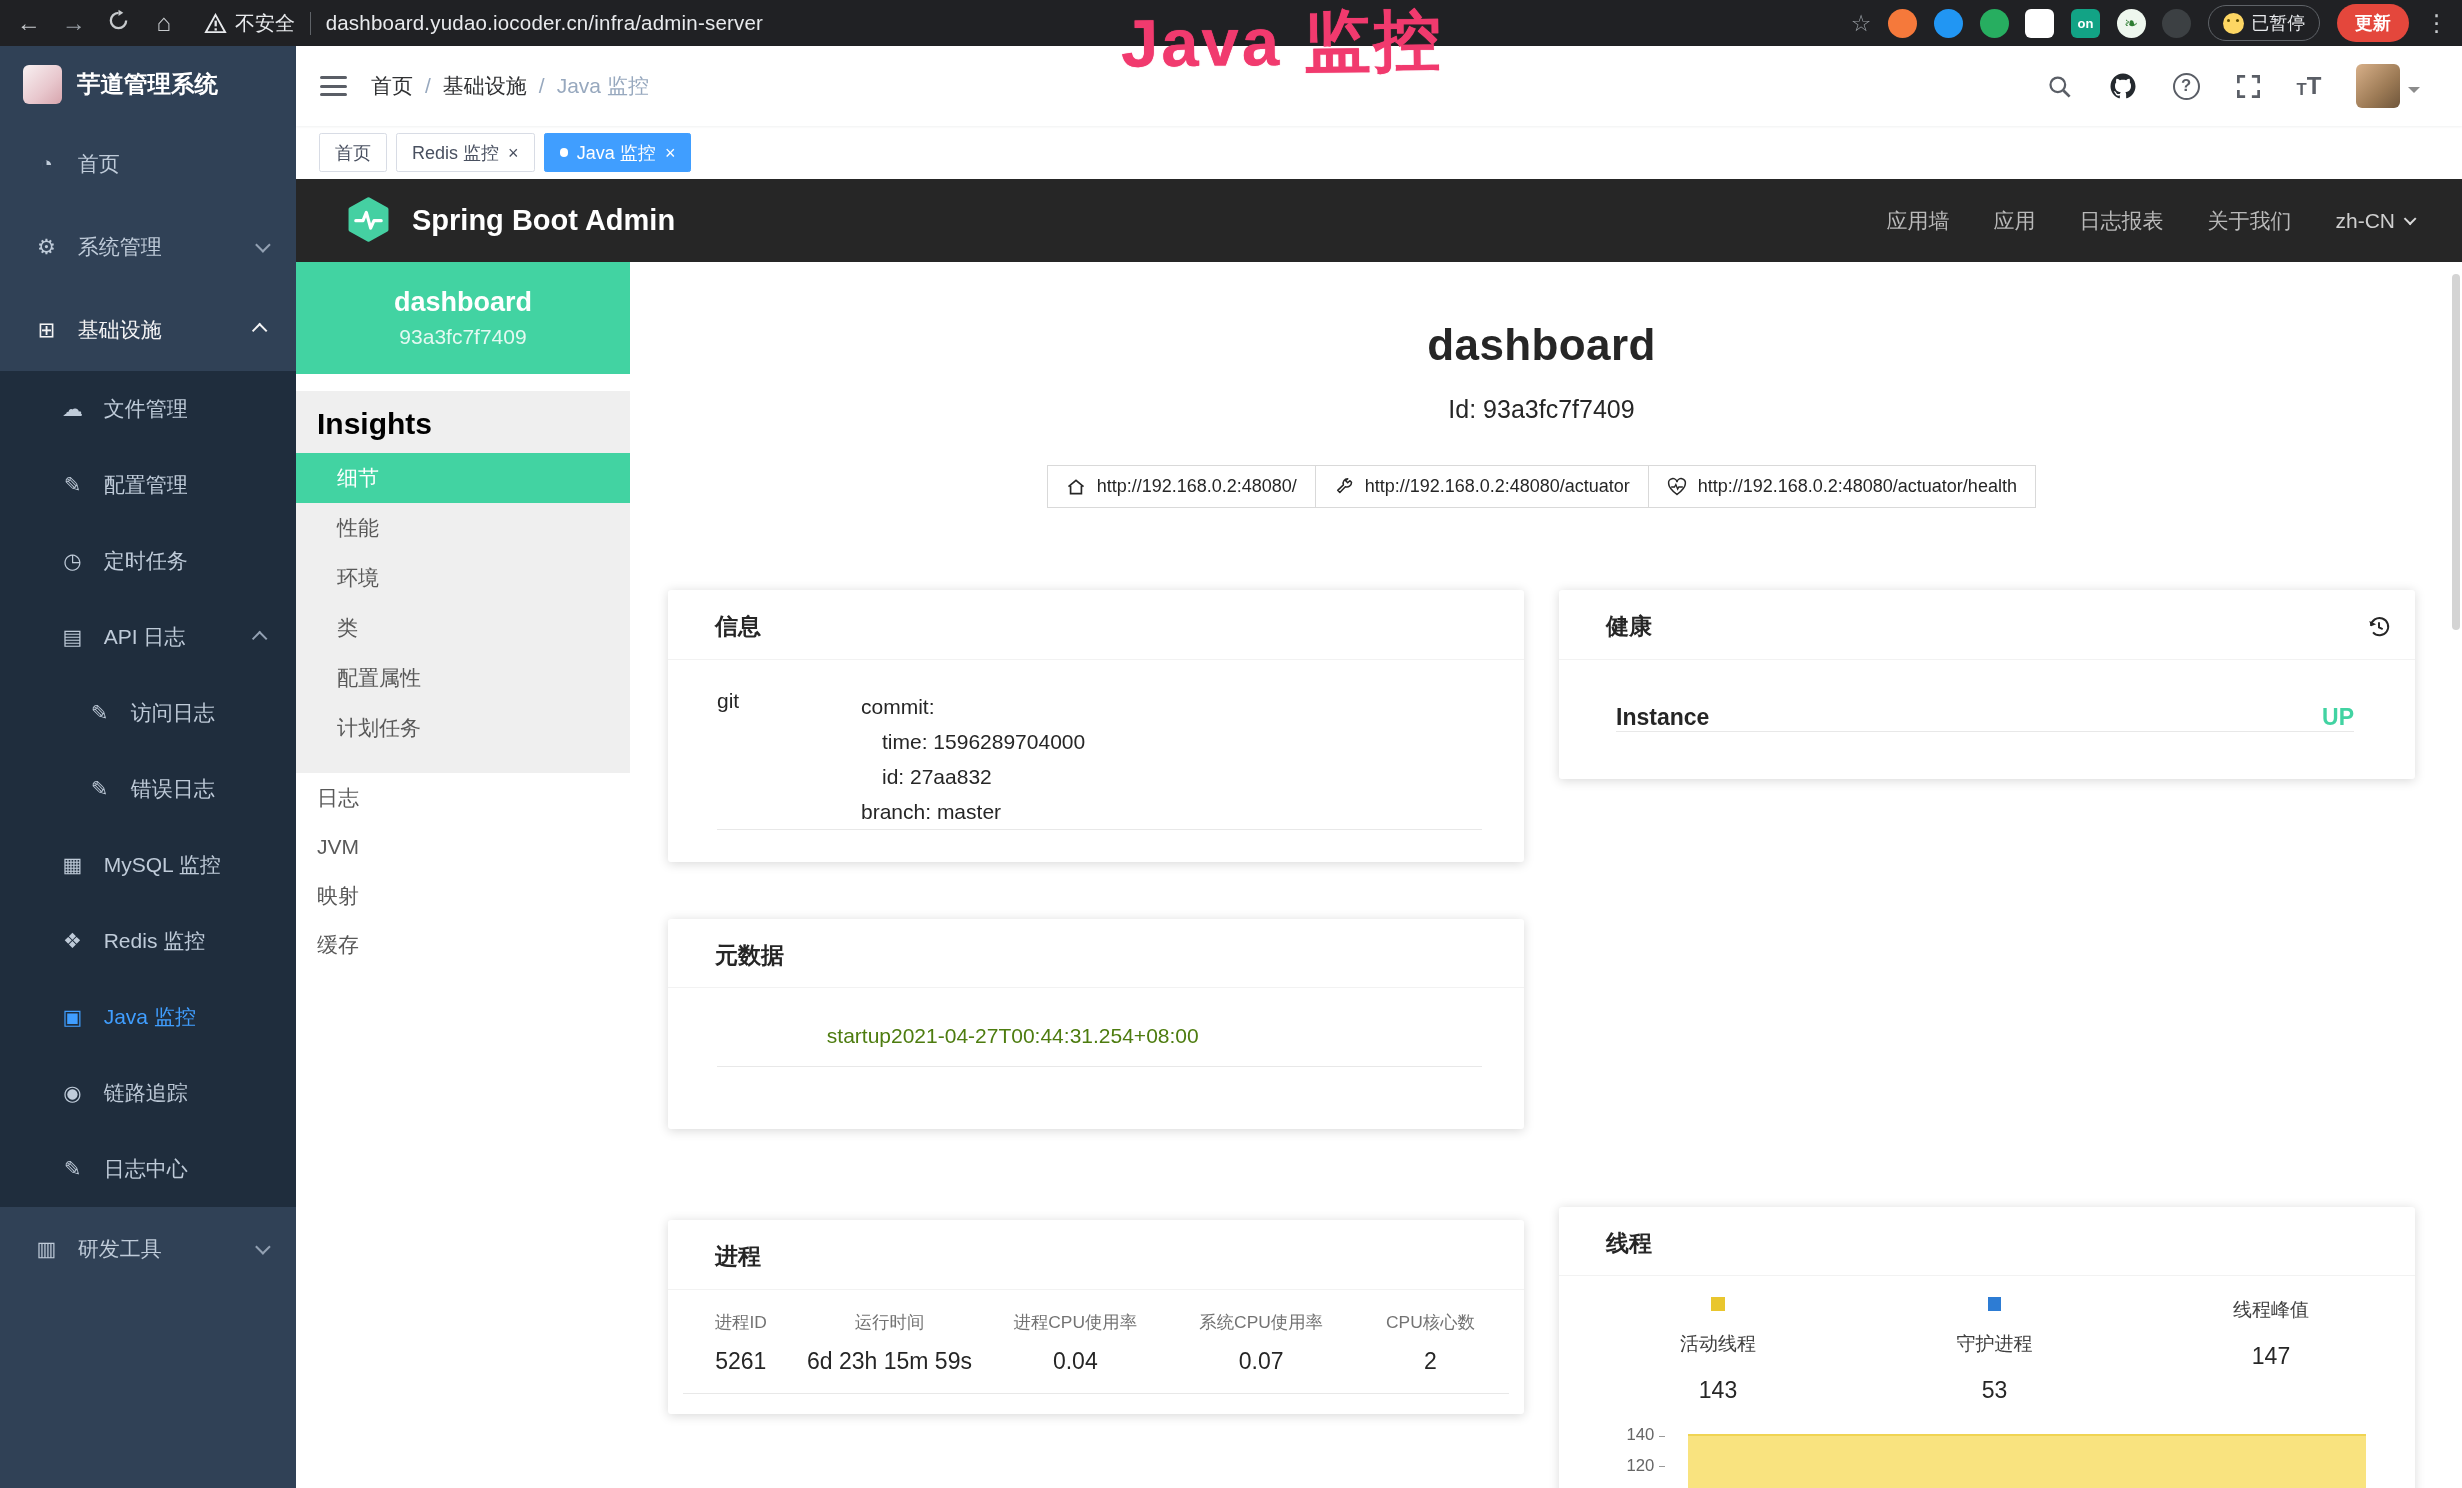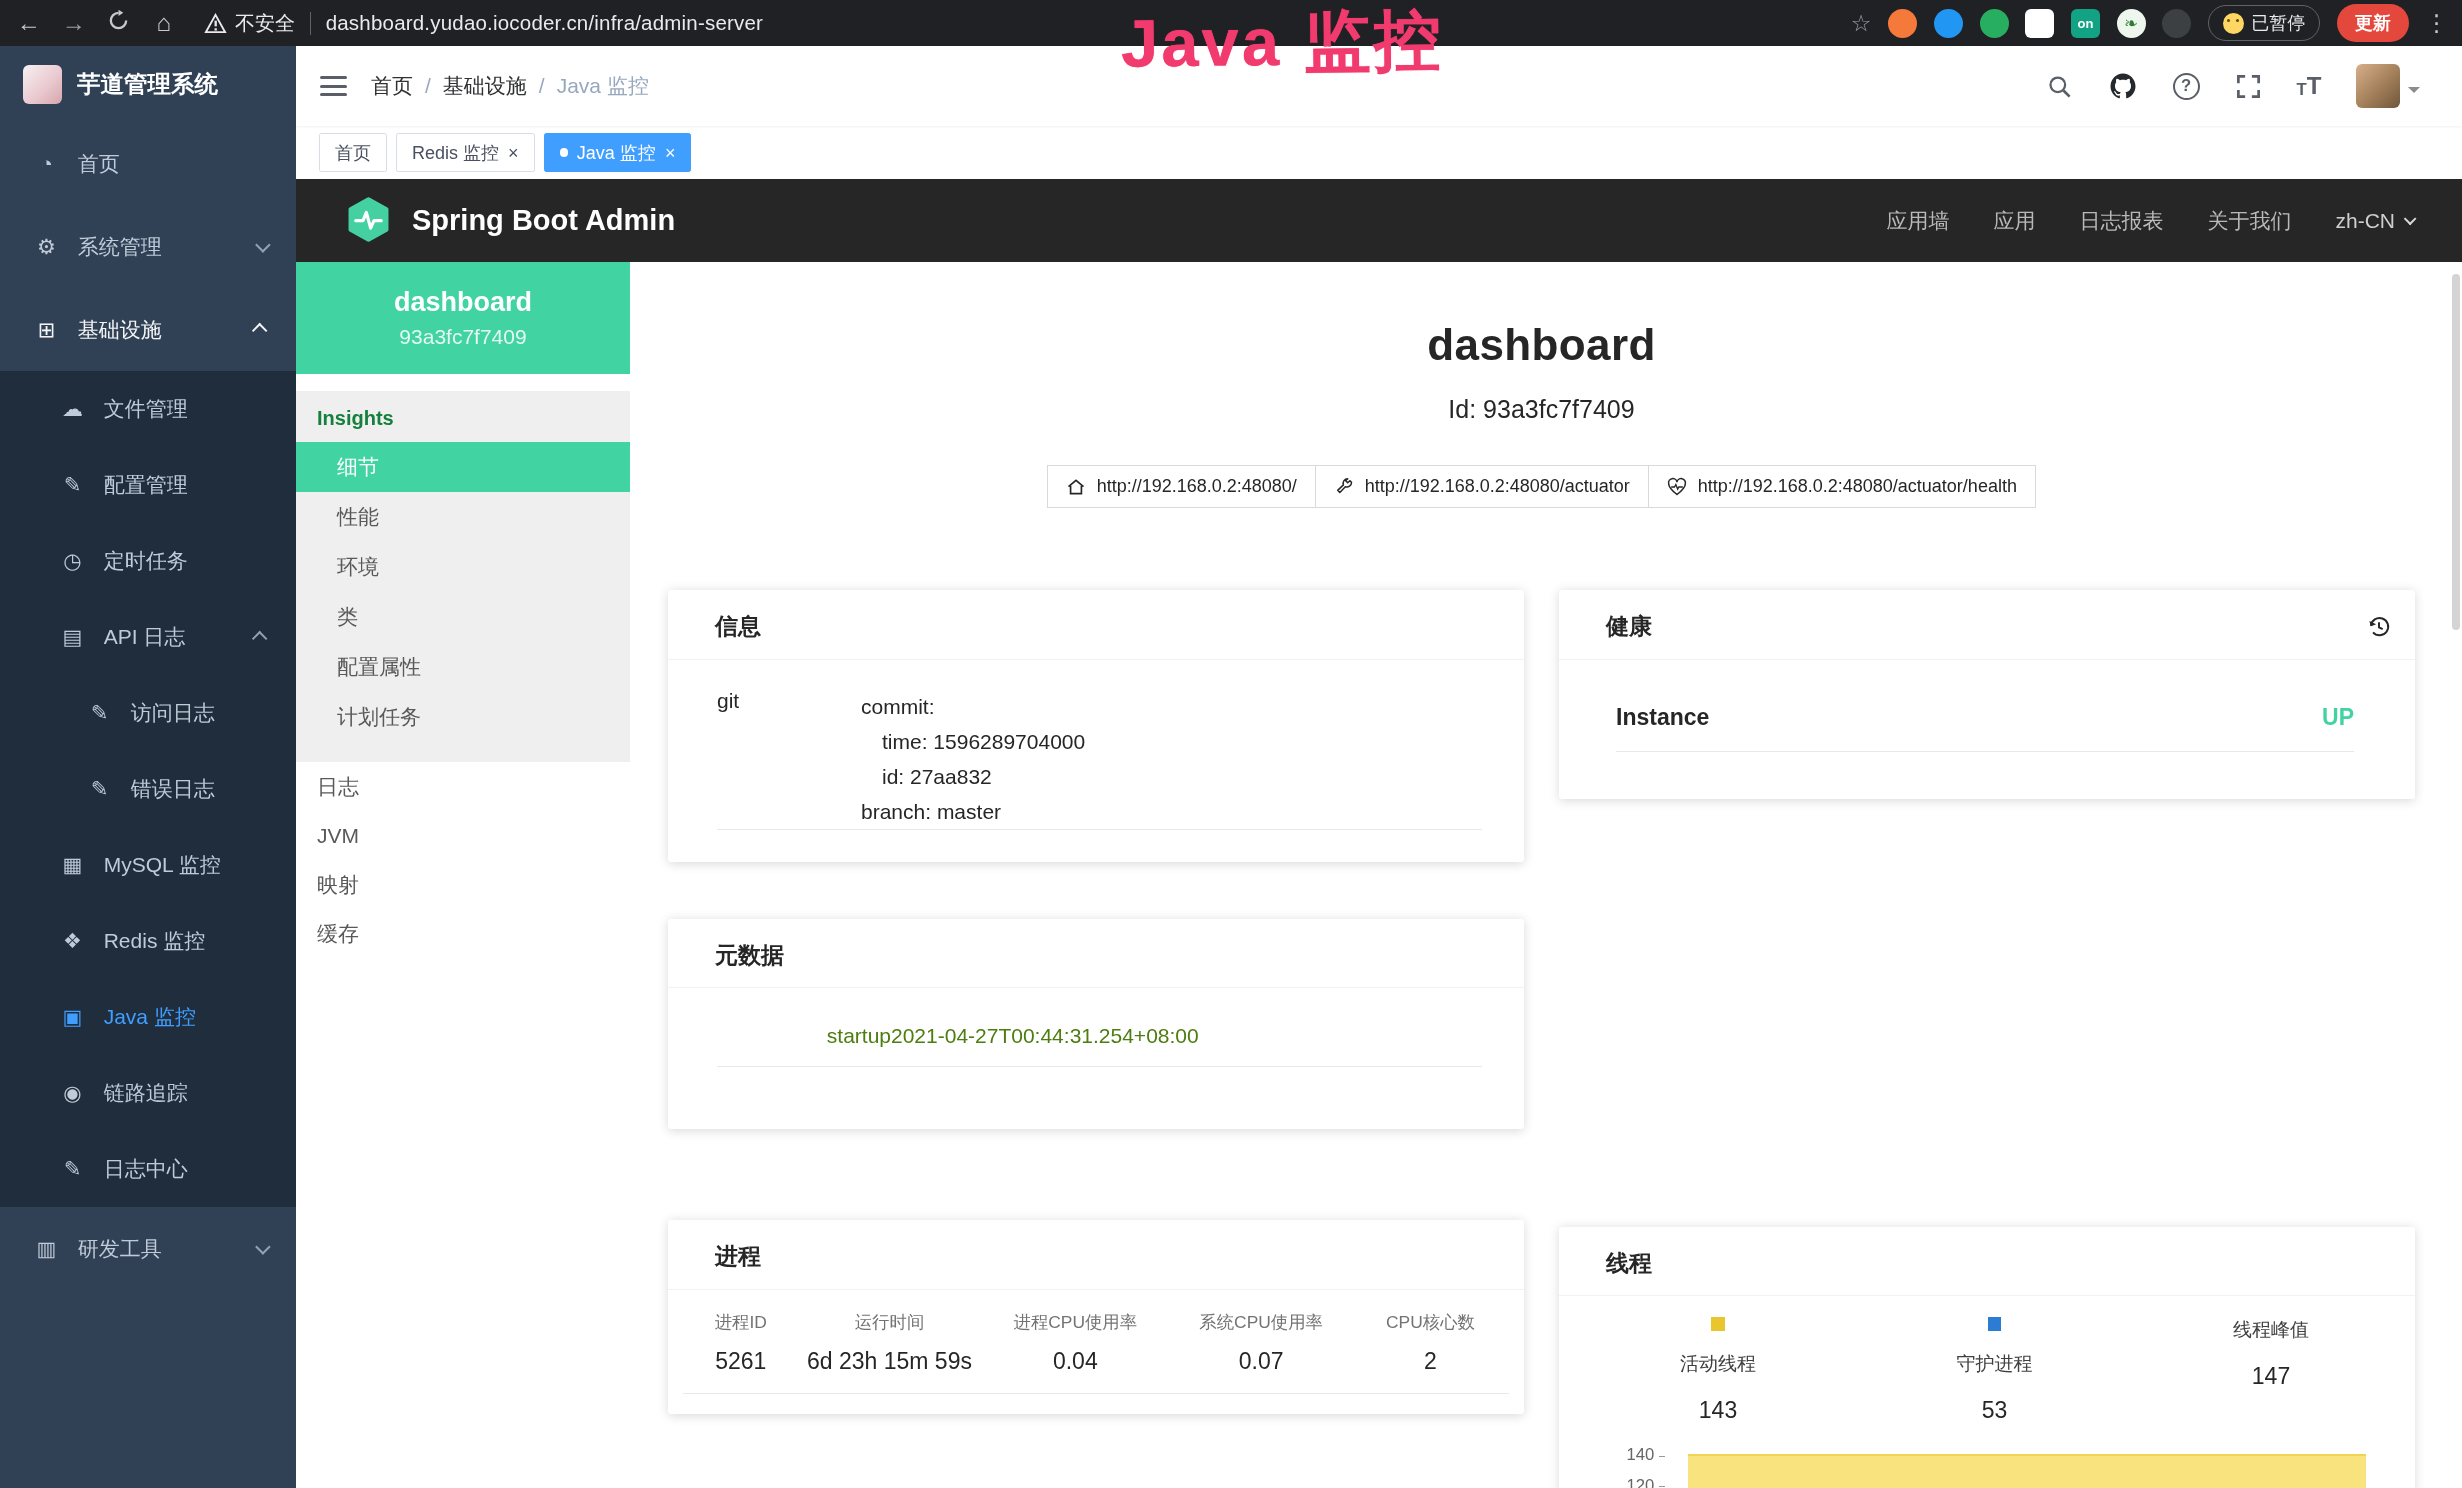--- a/index.html
+++ b/index.html
@@ -87,21 +87,21 @@
   .sba-nav .navlink { white-space:nowrap; }
   .locale { display:flex; align-items:center; gap:9px; color:#cfcfcf; }
   .lchev { width:9px; height:9px; border-right:2.3px solid #d9d9d9; border-bottom:2.3px solid #d9d9d9; transform:rotate(45deg) translateY(-2.3px); }
 
   .sba-body { flex:1; display:flex; min-height:0; background:#fff; }
   .sba-side { width:334px; flex-shrink:0; background:#fff; }
   .instance-block { height:112px; background:#42d3a2; color:#fff; display:flex; flex-direction:column; align-items:center; justify-content:center; gap:7.6px; margin-bottom:16.7px; }
   .instance-name { font-size:27px; font-weight:bold; }
   .instance-id { font-size:21px; color:rgba(255,255,255,.85); }
   .insights-group { background:#efefef; padding-bottom:20px; }
-  .group-header { padding:16.7px 0 12px 21px; font-size:20px; font-weight:bold; color:#15803d; }
+  .group-header { padding:16.7px 0 12px 21px; font-size:30px; font-weight:bold; color:#000000; }
   .ins-item { height:50px; display:flex; align-items:center; padding-left:41px; font-size:21px; color:#595959; }
   .ins-item.active { background:#42d3a2; color:#fff; }
   .root-item { height:49px; display:flex; align-items:center; padding-left:21px; font-size:21px; color:#595959; background:#fff; }
 
   .sba-main { flex:1; min-width:0; padding:58px 47px 0 38px; position:relative; overflow:hidden; }
   .inst-title { text-align:center; font-size:44px; font-weight:bold; color:#262626; letter-spacing:0.4px; }
   .inst-sub { text-align:center; font-size:25px; color:#262626; margin-top:25px; }
   .links-row { margin-top:41px; display:flex; justify-content:center; }
   .link-btn { display:flex; align-items:center; gap:10.6px; border:0.8px solid #d9d9d9; background:#fff; padding:10px 18px; font-size:18px; color:#262626; margin-left:-0.8px; }
   .link-btn:first-child { margin-left:0; }
@@ -120,21 +120,21 @@
   .yaml-line { line-height:35px; }
   .yaml-line.ind { padding-left:21px; }
 
   .card.meta { margin-bottom:91px; }
   .meta-body { padding:36px 42px 62px 49px; font-size:21px; color:#4d7c0f;text-align:right; }
   .meta-row { display:flex; border-bottom:0.8px solid #e8e8e8; padding-bottom:18px; }
   .meta-key { width:174px; flex-shrink:0; }
 
   .card.health { margin-bottom:428px; }
   .health-body { padding:44px 61px 47px 57px; }
-  .health-row { display:flex; align-items:flex-start; border-bottom:0.8px solid #e8e8e8; padding-bottom:20px; }
+  .health-row { display:flex; align-items:flex-start; border-bottom:0.8px solid #e8e8e8; }
   .health-label { font-size:23px; font-weight:bold; color:#262626; }
   .health-value { margin-left:auto; font-size:23px; font-weight:bold; color:#42d3a2; }
 
   .proc-body { padding:20px 15px 20px; }
   .proc-table { display:flex; text-align:center; border-bottom:0.8px solid #e8e8e8; padding-bottom:18px; }
   .proc-col { display:flex; flex-direction:column; gap:13.7px; }
   .proc-col.c0{width:14%;} .proc-col.c1{width:22%;} .proc-col.c2{width:23%;} .proc-col.c3{width:22%;} .proc-col.c4{width:19%;}
   .proc-h { font-size:17.4px; color:#737373; }
   .proc-v { font-size:23px; color:#262626; }
 

